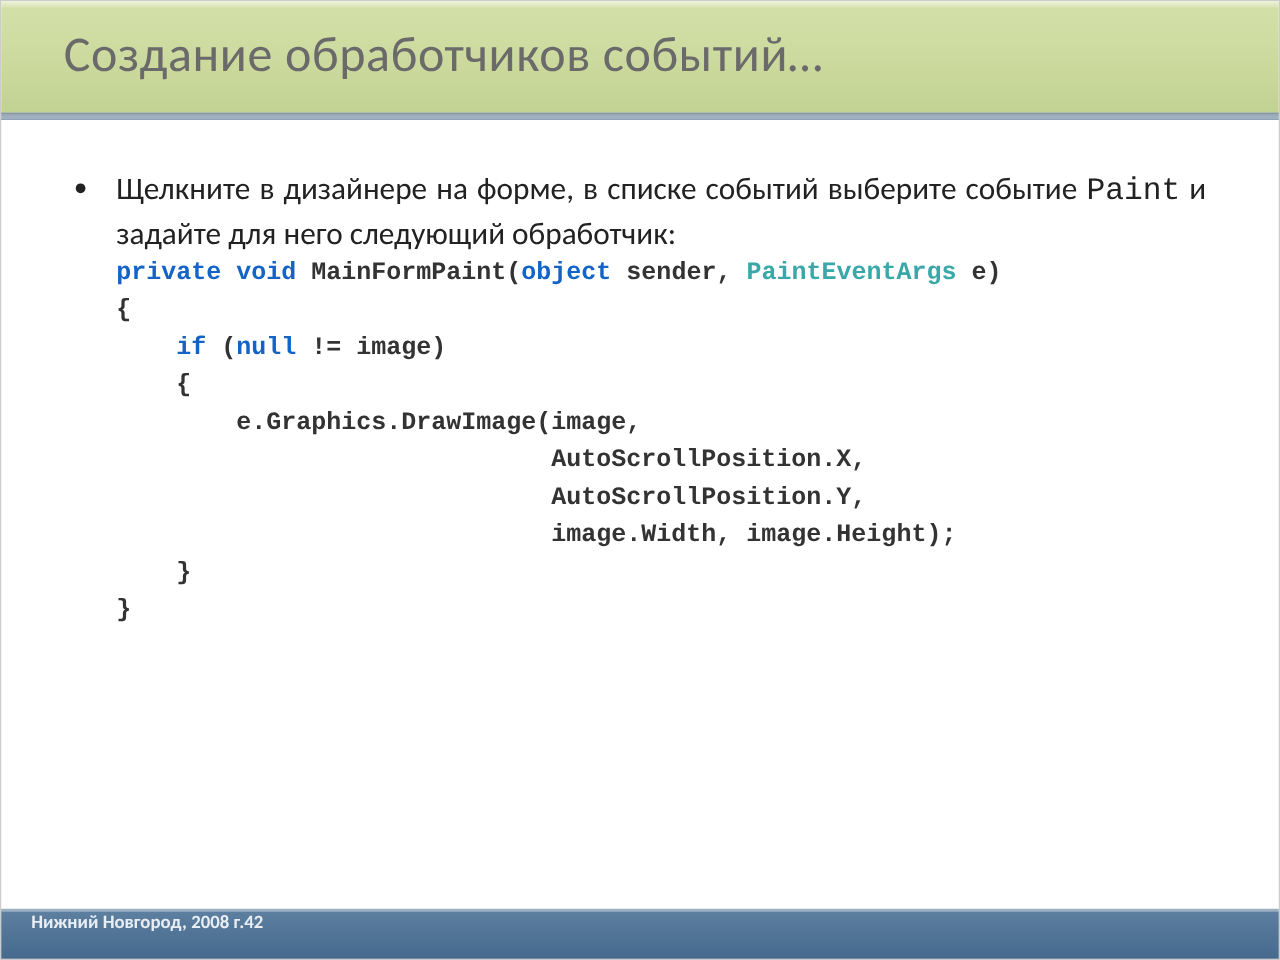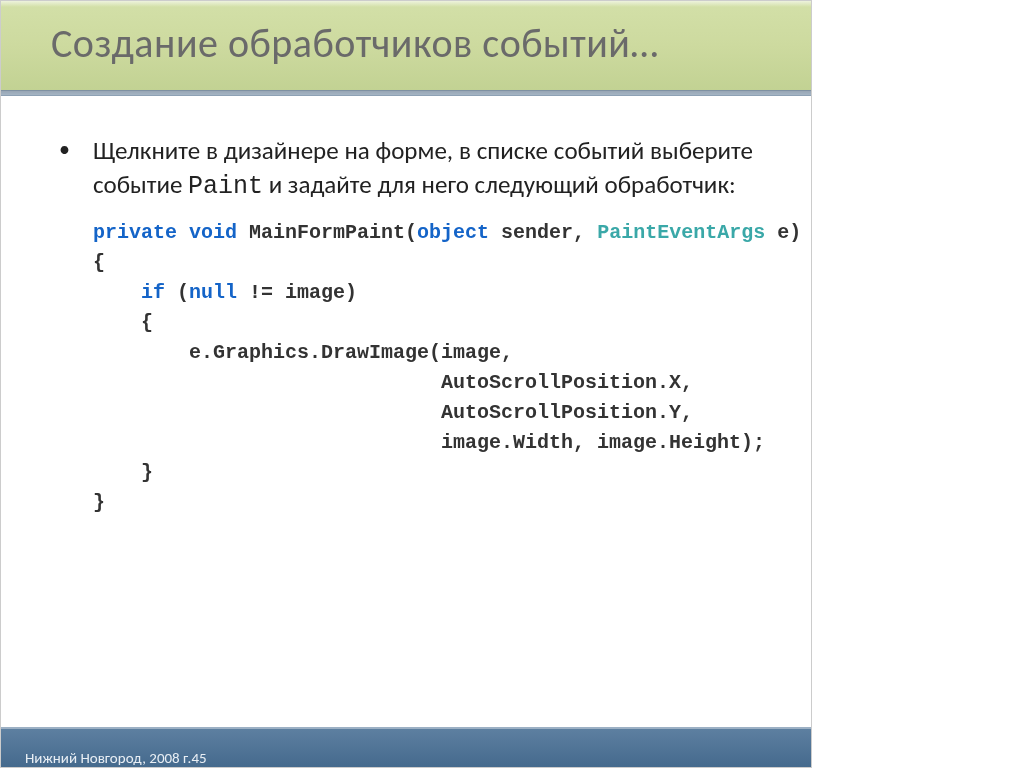--- a/index.html
+++ b/index.html
@@ -5,21 +5,21 @@
   html, body {
     margin: 0;
     padding: 0;
     width: 1024px;
     height: 768px;
     font-family: Calibri, Arial, sans-serif;
     background: #fff;
     overflow: hidden;
   }
   .slide {
-    width: 812px;
+    width: 1024px;
     height: 768px;
     position: relative;
     display: flex;
     flex-direction: column;
     border: 1px solid #ccc;
     box-sizing: border-box;
   }
   .title-bar {
     background: linear-gradient(to bottom, #d3e0a8 0%, #cdda9f 50%, #c2d293 100%);
     padding: 18px 0 22px 50px;
@@ -75,35 +75,35 @@
     font-family: Consolas, "Courier New", monospace;
     font-weight: normal;
   }
   .code-block {
     font-family: Consolas, "Courier New", monospace;
     font-size: 20px;
     font-weight: bold;
     color: #333;
     line-height: 1.5;
     white-space: pre;
-    margin-top: 14px;
     margin-left: 34px;
   }
   .kw { color: #1464c8; }
   .type { color: #3aa8a8; }
   .footer {
     height: 40px;
     background: linear-gradient(to bottom, #5d7fa0 0%, #456a8d 100%);
     display: flex;
-    align-items: flex-end;
+    align-items: flex-start;
     color: #e8eef4;
     font-size: 15px;
     padding: 0 24px;
     border-top: 2px solid #9cb0c4;
     box-sizing: border-box;
+    font-weight: bold;
   }
   .footer .left  { flex: 0 0 auto; }
   .footer .center{ flex: 1; text-align: center; }
   .footer .right { flex: 0 0 auto; }
 </style>
 </head>
 <body>
 
 <div class="slide">
 
@@ -127,16 +127,16 @@
 <span>        e.Graphics.DrawImage(image,</span>
 <span>                             AutoScrollPosition.X,</span>
 <span>                             AutoScrollPosition.Y,</span>
 <span>                             image.Width, image.Height);</span>
 <span>    }</span>
 <span>}</span></div>
   </div>
 
   <div class="footer">
     <div class="left">Нижний Новгород, 2008 г.</div>
-    <div class="right">45</div>
+    <div class="right">42</div>
   </div>
 
 </div>
 
 </body></html>

